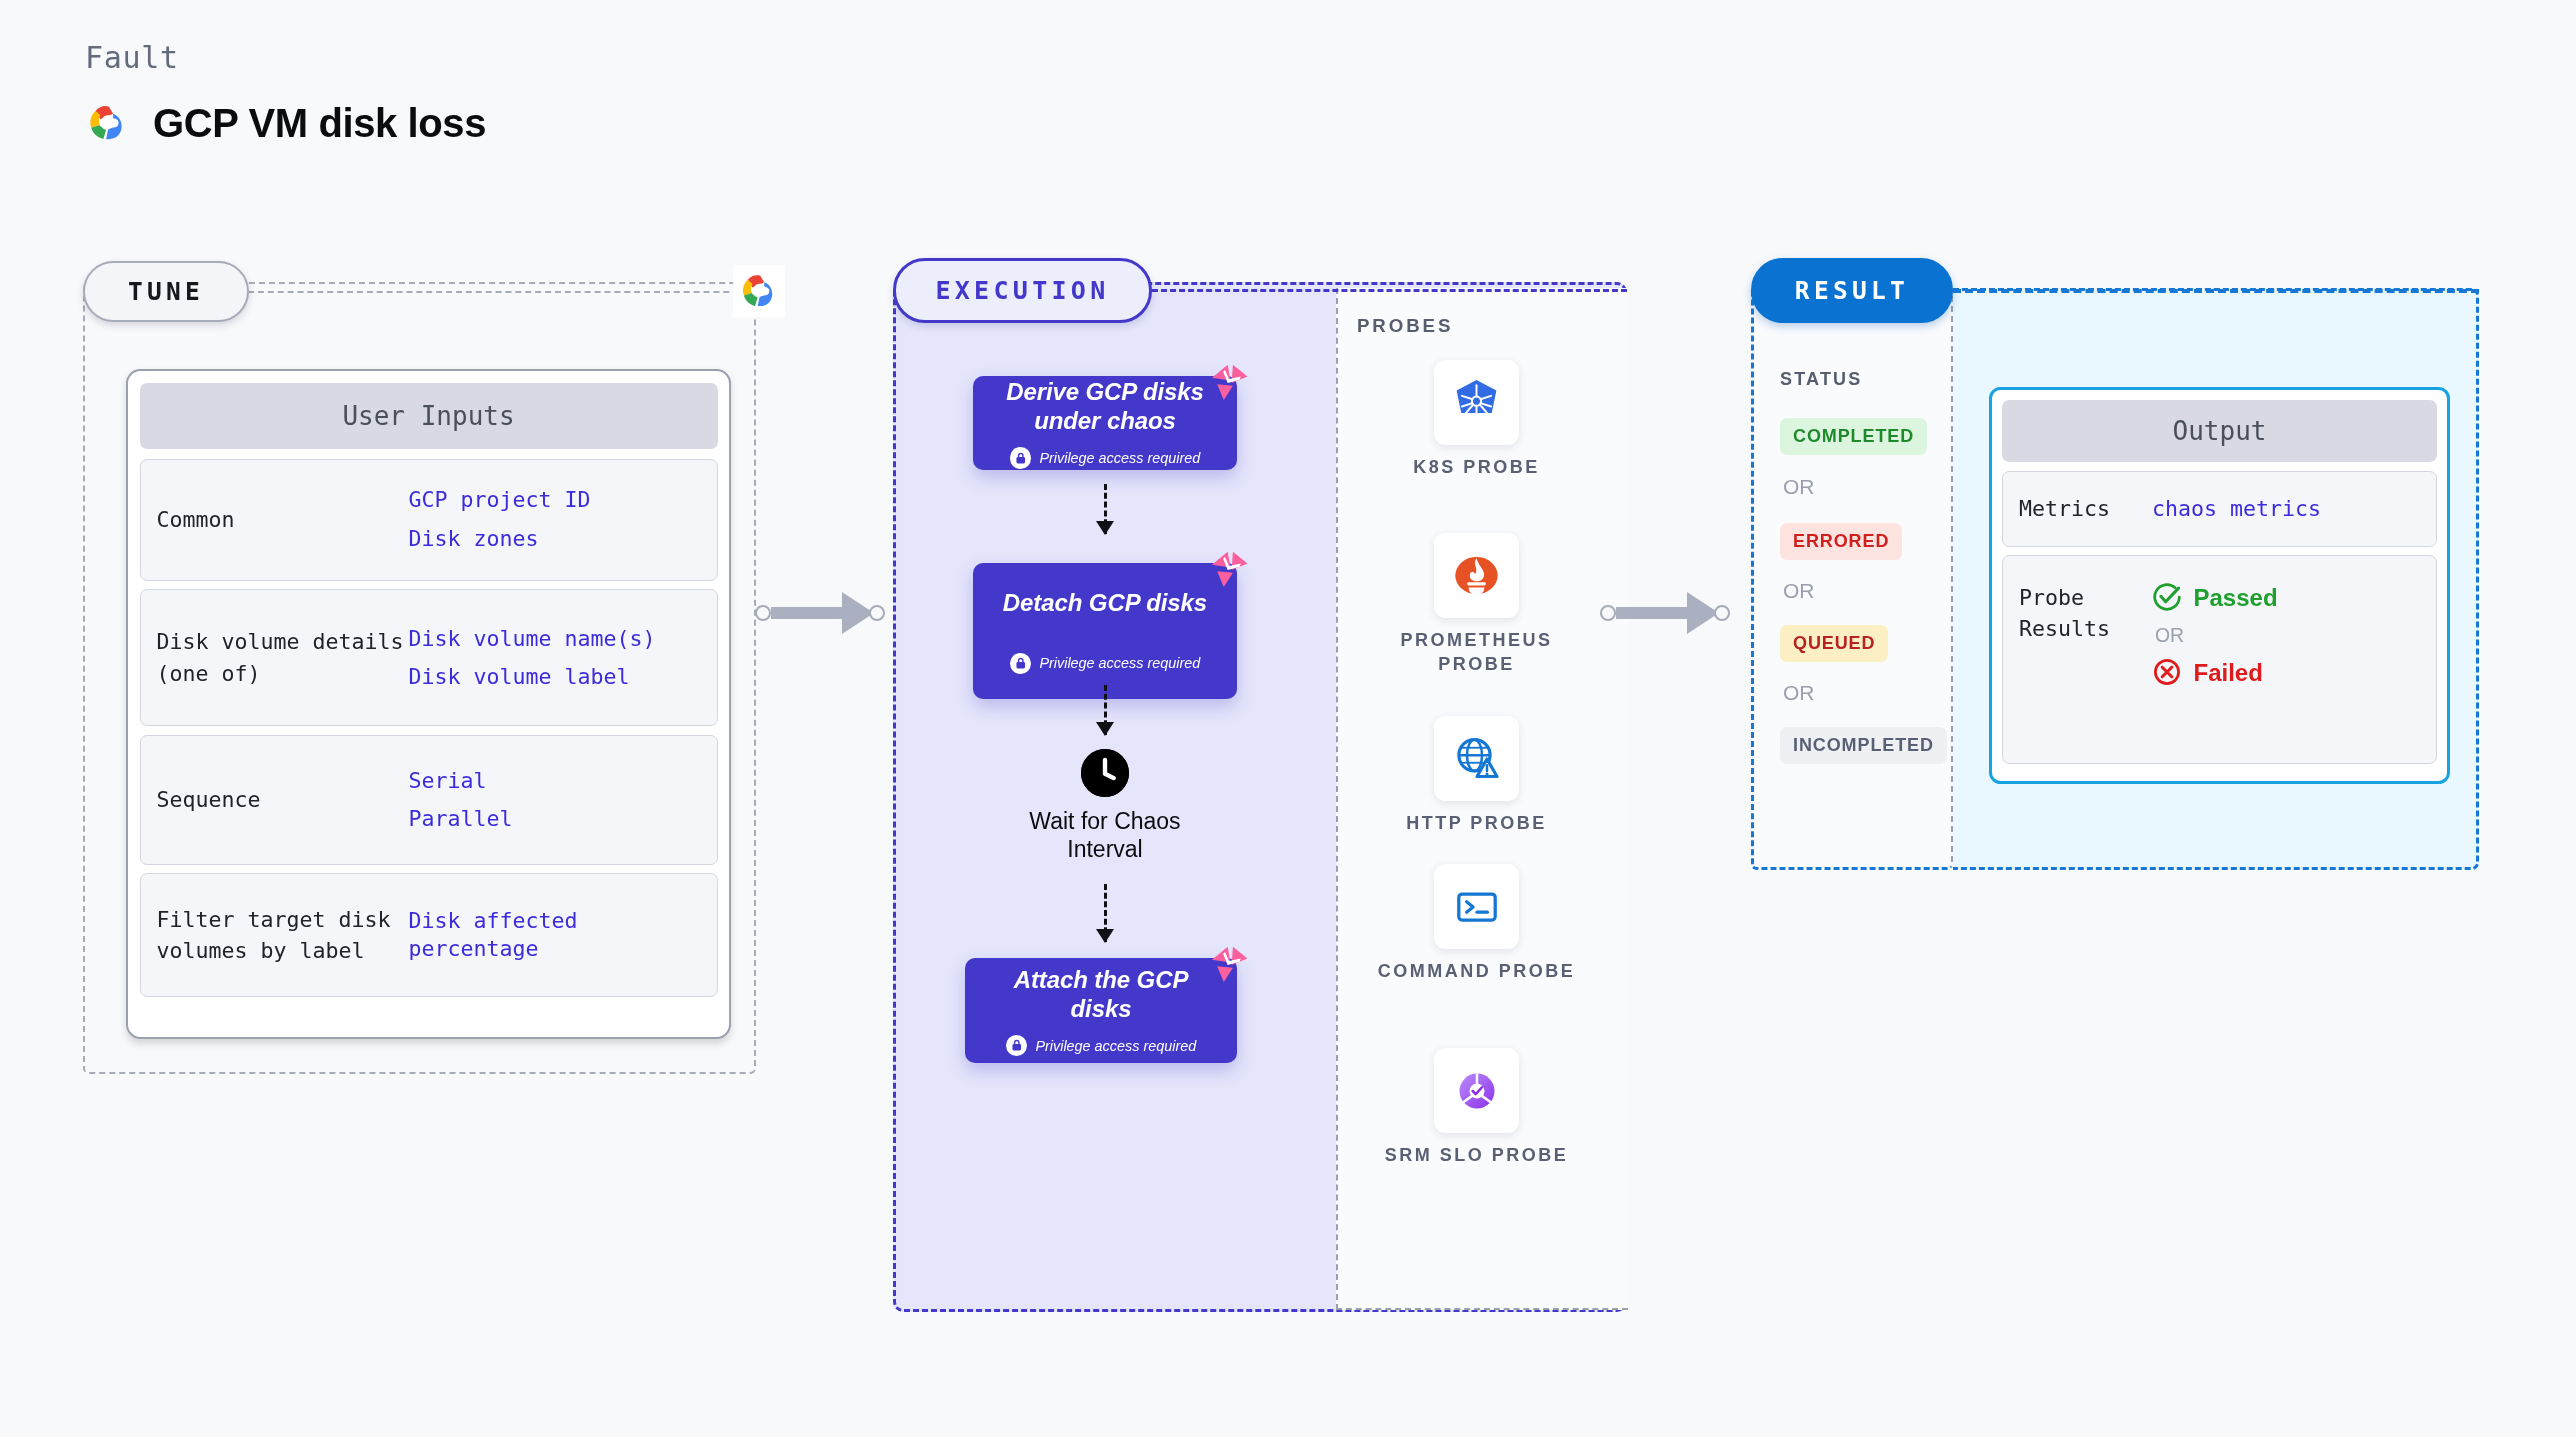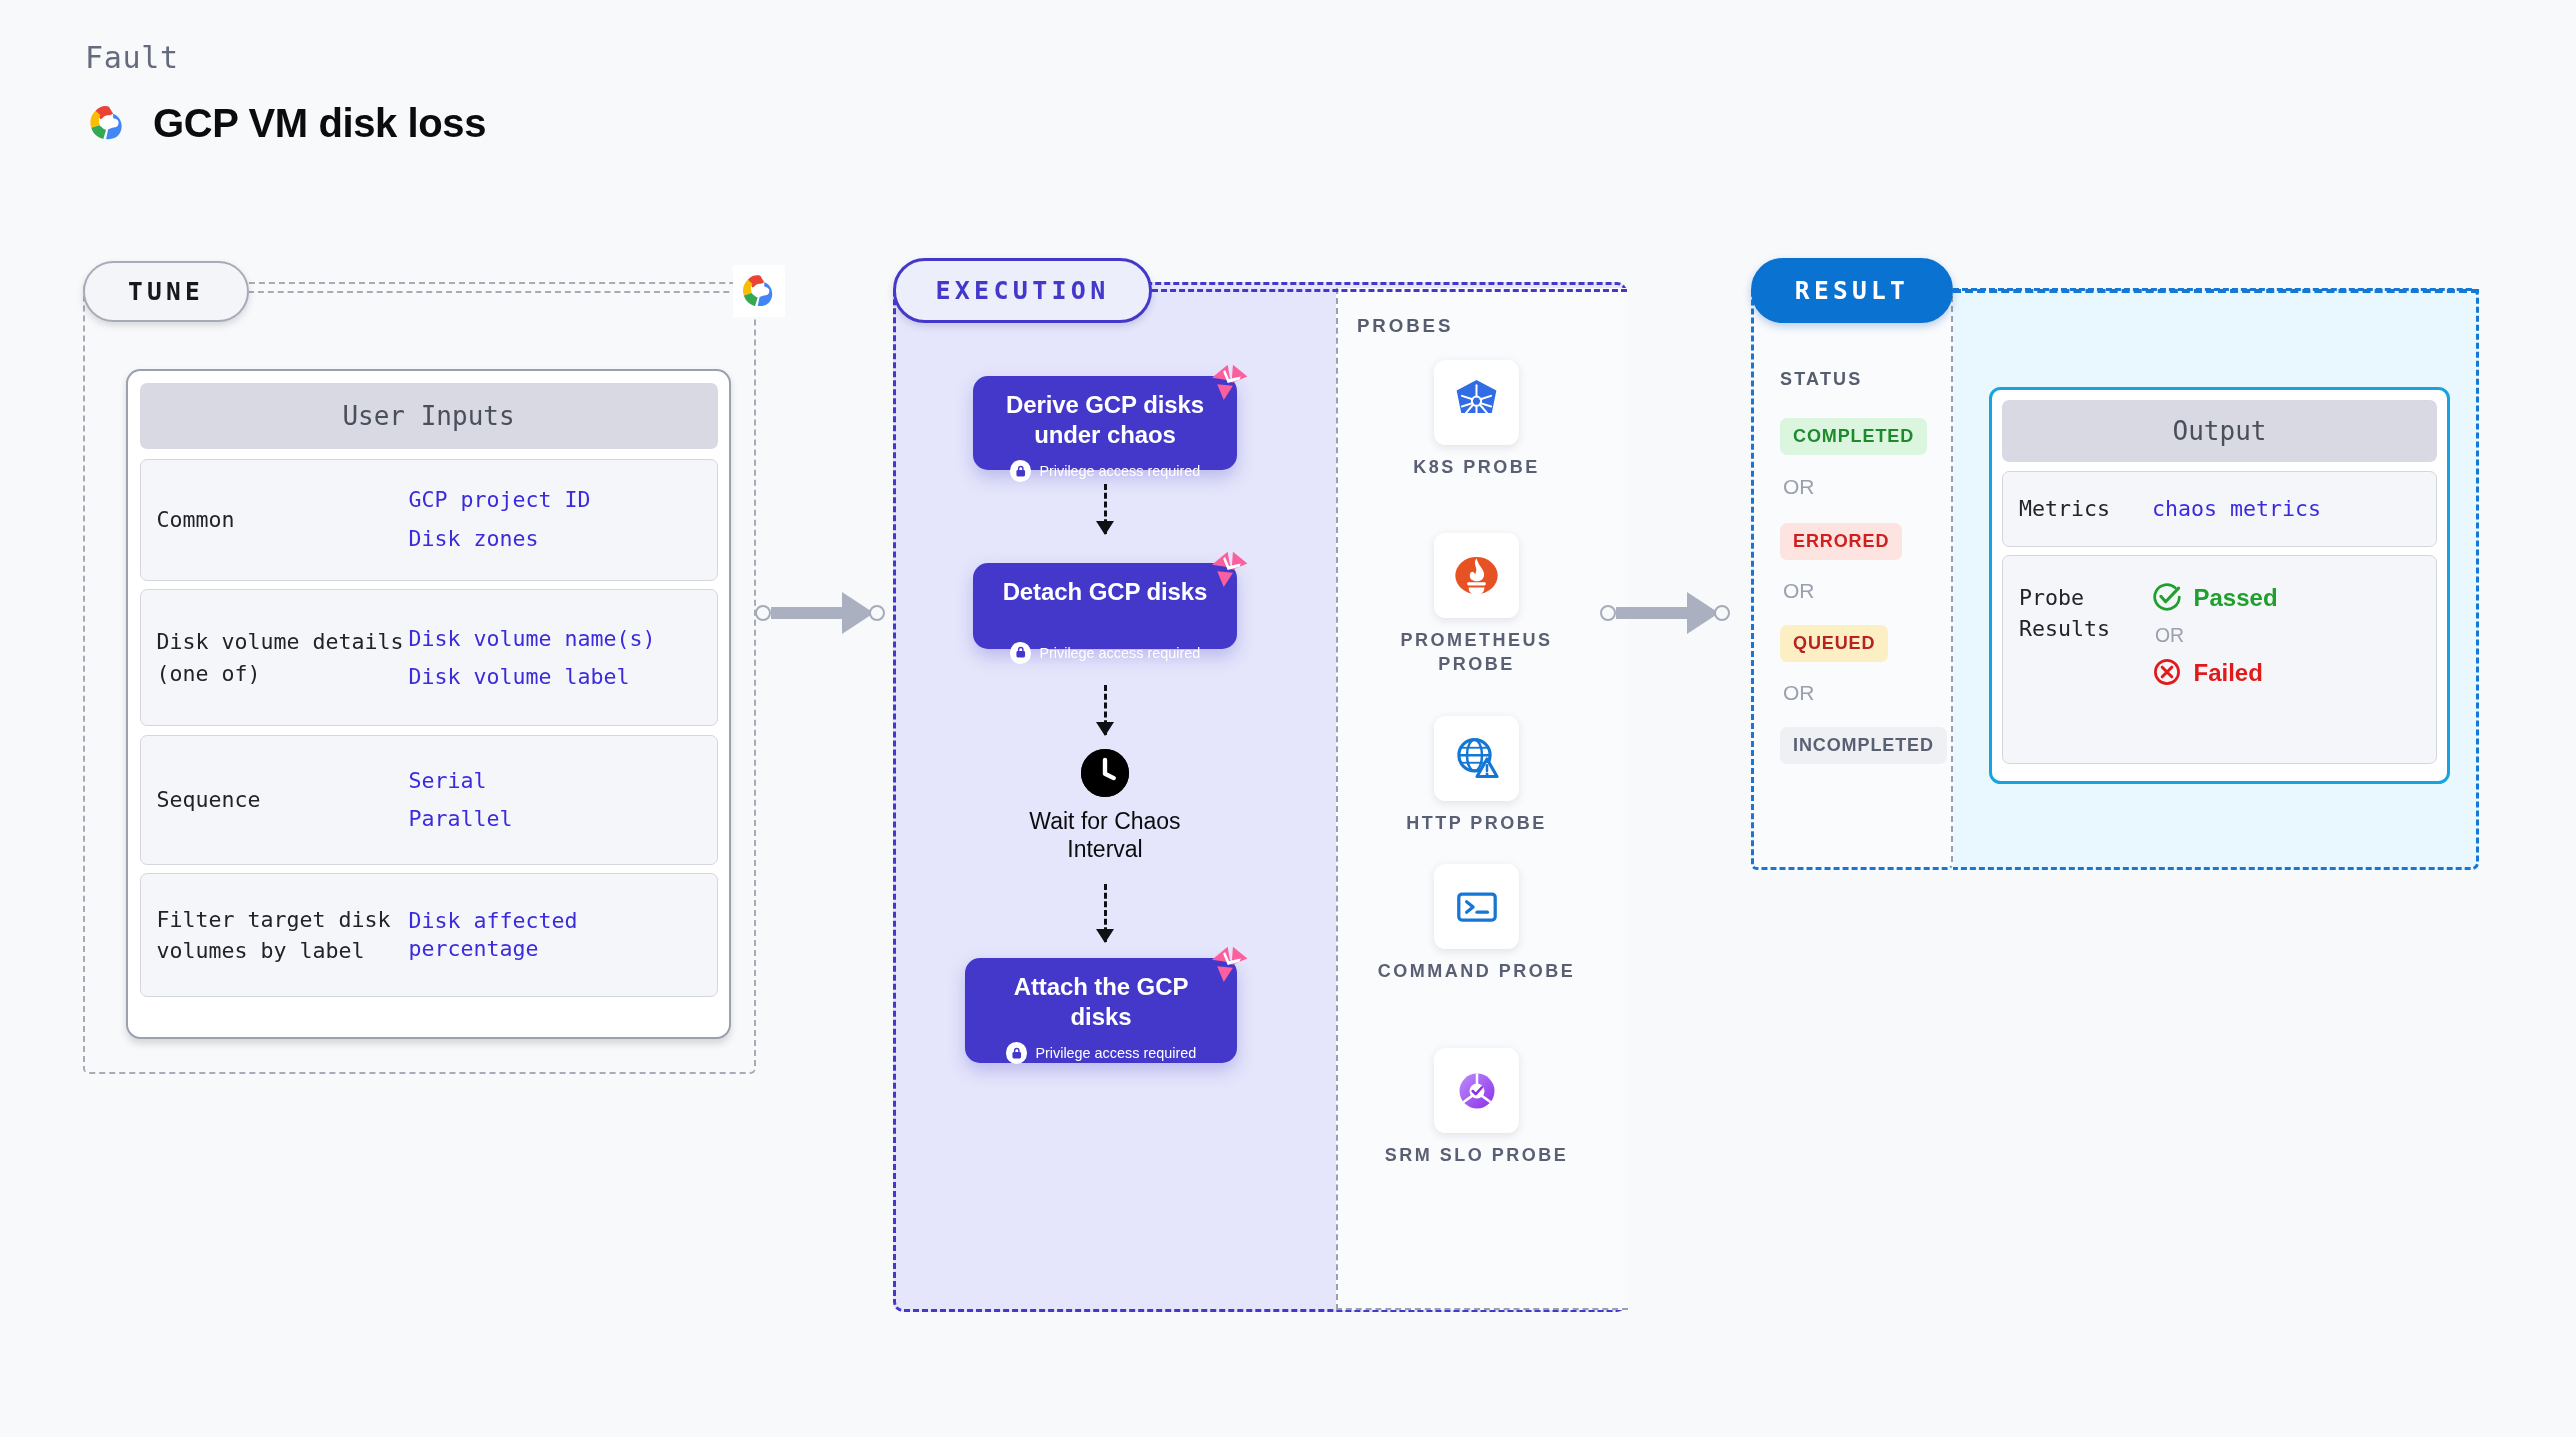--- a/index.html
+++ b/index.html
@@ -118,42 +118,43 @@
   }
   .io-vals { display: flex; flex-direction: column; gap: 10px; }
   .io-val {
     font-family: "DejaVu Sans Mono", monospace;
     font-size: 21.6px; color: #3b2bdc; line-height: 1.3;
   }
 
   
   .exec-step {
     position: absolute;
-    background: #4338ca; border-radius: 15px;
+    background: #4338ca; border-radius: 10px;
     box-shadow: 0 7.2px 17.3px rgba(67,56,202,0.25);
     display: flex; flex-direction: column;
-    align-items: center; justify-content: flex-start;
+    align-items: center; justify-content: center;
     padding: 14.4px 18.7px;
+    font-style: italic;
   }
   .exec-step-title {
     color: #ffffff; font-size: 24px; font-weight: bold;
     text-align: center; line-height: 1.22; letter-spacing: -0.1px;
   }
   .exec-priv {
     display: flex; align-items: center; gap: 8px; margin-top: 11.5px;
   }
   .exec-priv-text { color: #ffffff; font-size: 14.4px; }
   .lock-badge {
     width: 21.6px; height: 21.6px; border-radius: 50%; background: #ffffff;
     display: flex; align-items: center; justify-content: center;
   }
   .chaos-corner { position: absolute; top: -14.4px; right: -13px; width: 42px; height: 42px; }
 
   #step-derive { left: 973px; top: 376px; width: 264px; height: 94px; }
-  #step-detach { left: 973px; top: 563px; width: 264px; height: 86px; gap: 24px; }
+  #step-detach { left: 973px; top: 563px; width: 264px; height: 136px; gap: 24px; }
   #step-attach { left: 965px; top: 958px; width: 272px; height: 105px; }
 
   .flow-arrow { position: absolute; width: 2.9px; }
   .flow-arrow .dash {
     width: 0; height: 100%; border-left: 3.6px dashed #101114;
   }
   .flow-arrow .head {
     position: absolute; left: -8px; bottom: -1.4px;
     width: 0; height: 0; border-left: 9.4px solid transparent;
     border-right: 9.4px solid transparent; border-top: 14.4px solid #101114;

